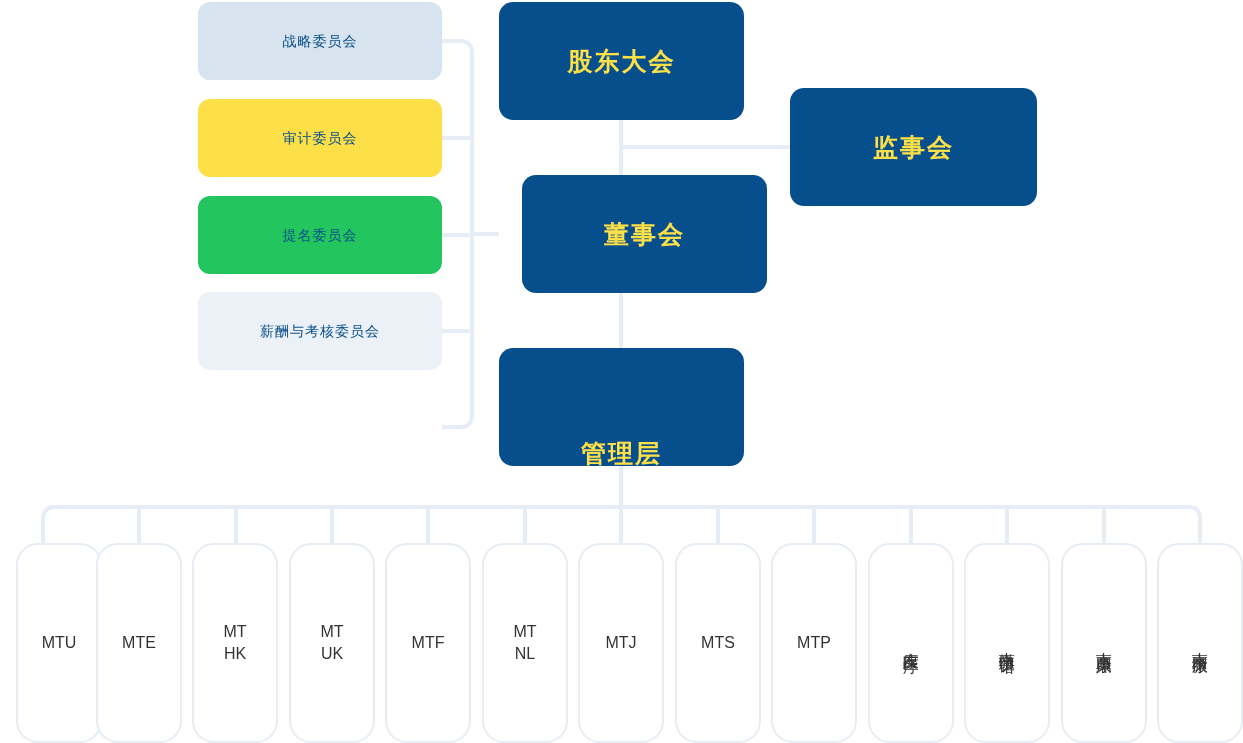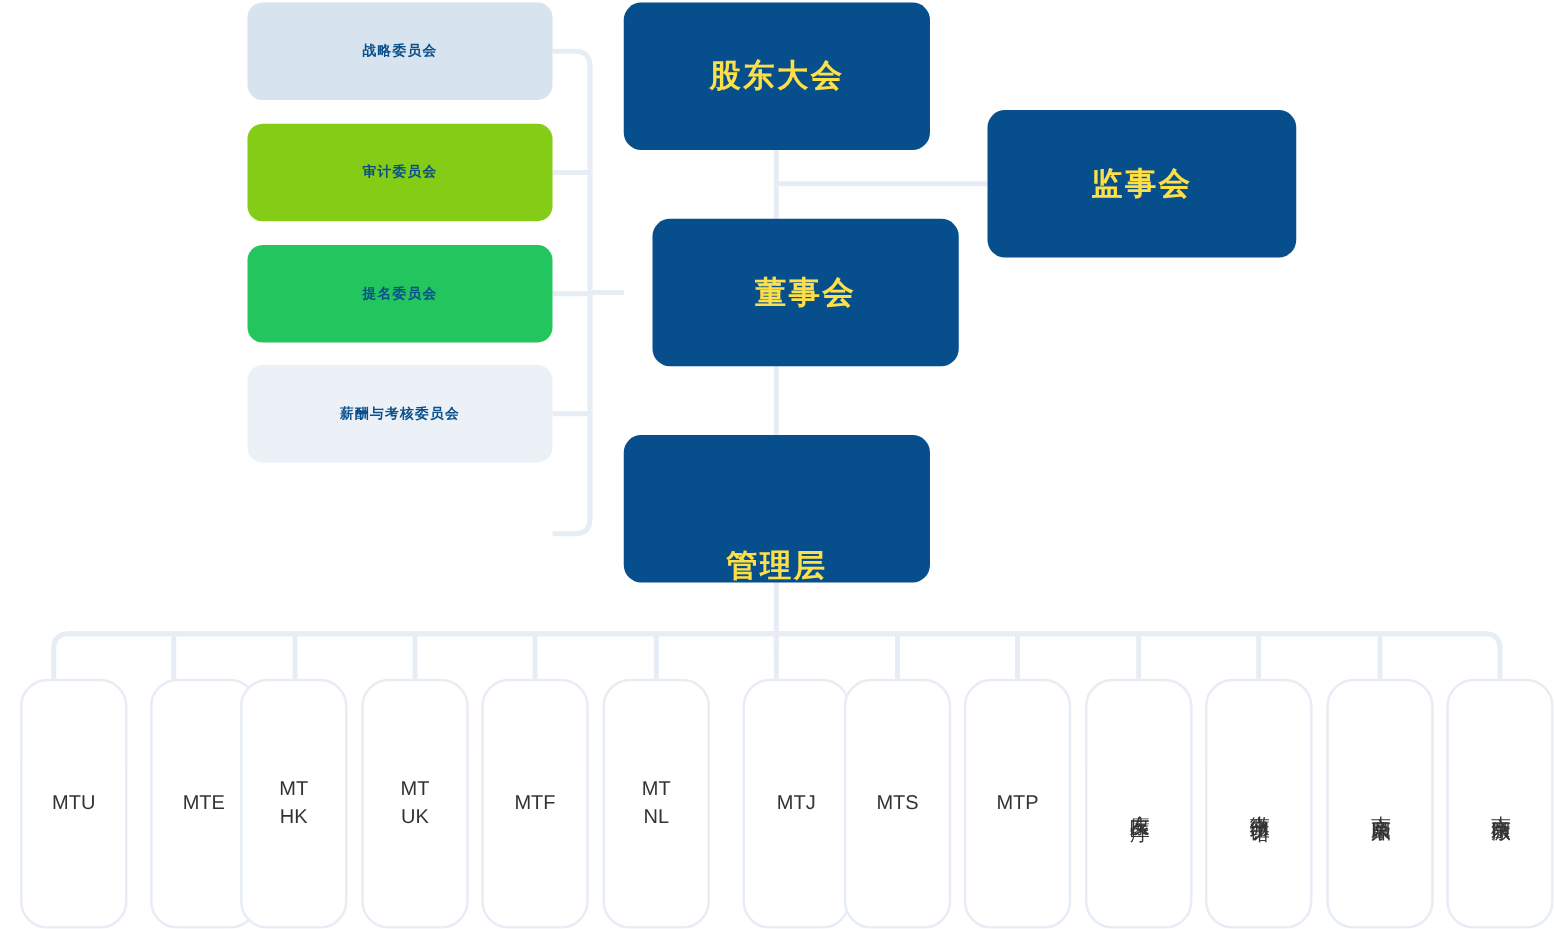--- a/index.html
+++ b/index.html
@@ -34,22 +34,22 @@
     left: 198px;
     width: 244px;
     height: 78px;
     border-radius: 12px;
     display: flex;
     align-items: center;
     justify-content: center;
     box-sizing: border-box;
   }
   .committee-label {
-    font-size: 11px;
-    font-weight: bold;
+    font-size: 14px;
+    font-weight: normal;
     color: #0a4f8a;
     letter-spacing: 1px;
     line-height: 1;
     white-space: nowrap;
   }
 
   
   .gov-box {
     position: absolute;
     background: #064f8c;
@@ -132,21 +132,21 @@
       <path d="M814 507 L814 543"></path>
       <path d="M911 507 L911 543"></path>
       <path d="M1007 507 L1007 543"></path>
       <path d="M1104 507 L1104 543"></path>
     </g>
   </svg>
 
   <div class="committee" style="top:2px;  background:#d7e3ee;">
     <span class="committee-label">战略委员会</span>
   </div>
-  <div class="committee" style="top:99px; background:#84cc16;">
+  <div class="committee" style="top:99px; background:#fde047;">
     <span class="committee-label">审计委员会</span>
   </div>
   <div class="committee" style="top:196px; background:#22c55e;">
     <span class="committee-label">提名委员会</span>
   </div>
   <div class="committee" style="top:292px; background:#ebf1f7;">
     <span class="committee-label">薪酬与考核委员会</span>
   </div>
 
   <div class="gov-box" style="left:499px; top:2px;   width:245px; height:118px;">
@@ -158,39 +158,39 @@
   <div class="gov-box" style="left:499px; top:348px; width:245px; height:118px;align-items:flex-end;">
     <span class="gov-label">管理层</span>
   </div>
   <div class="gov-box" style="left:790px; top:88px;  width:247px; height:118px;text-align:center;">
     <span class="gov-label">监事会</span>
   </div>
 
   <div class="subsidiary" style="left:16px;">
     <span class="sub-label">MTU</span>
   </div>
-  <div class="subsidiary" style="left:96px;margin-left:24px;">
+  <div class="subsidiary" style="left:96px;">
     <span class="sub-label">MTE</span>
   </div>
   <div class="subsidiary" style="left:192px;">
     <span class="sub-label">MT
 HK</span>
   </div>
   <div class="subsidiary" style="left:289px;">
     <span class="sub-label">MT
 UK</span>
   </div>
   <div class="subsidiary" style="left:385px;">
     <span class="sub-label">MTF</span>
   </div>
   <div class="subsidiary" style="left:482px;">
     <span class="sub-label">MT
 NL</span>
   </div>
-  <div class="subsidiary" style="left:578px;margin-left:16px;">
+  <div class="subsidiary" style="left:578px;">
     <span class="sub-label">MTJ</span>
   </div>
   <div class="subsidiary" style="left:675px;">
     <span class="sub-label">MTS</span>
   </div>
   <div class="subsidiary" style="left:771px;">
     <span class="sub-label">MTP</span>
   </div>
   <div class="subsidiary" style="left:868px;">
     <span class="sub-label vertical">康友医疗</span>

